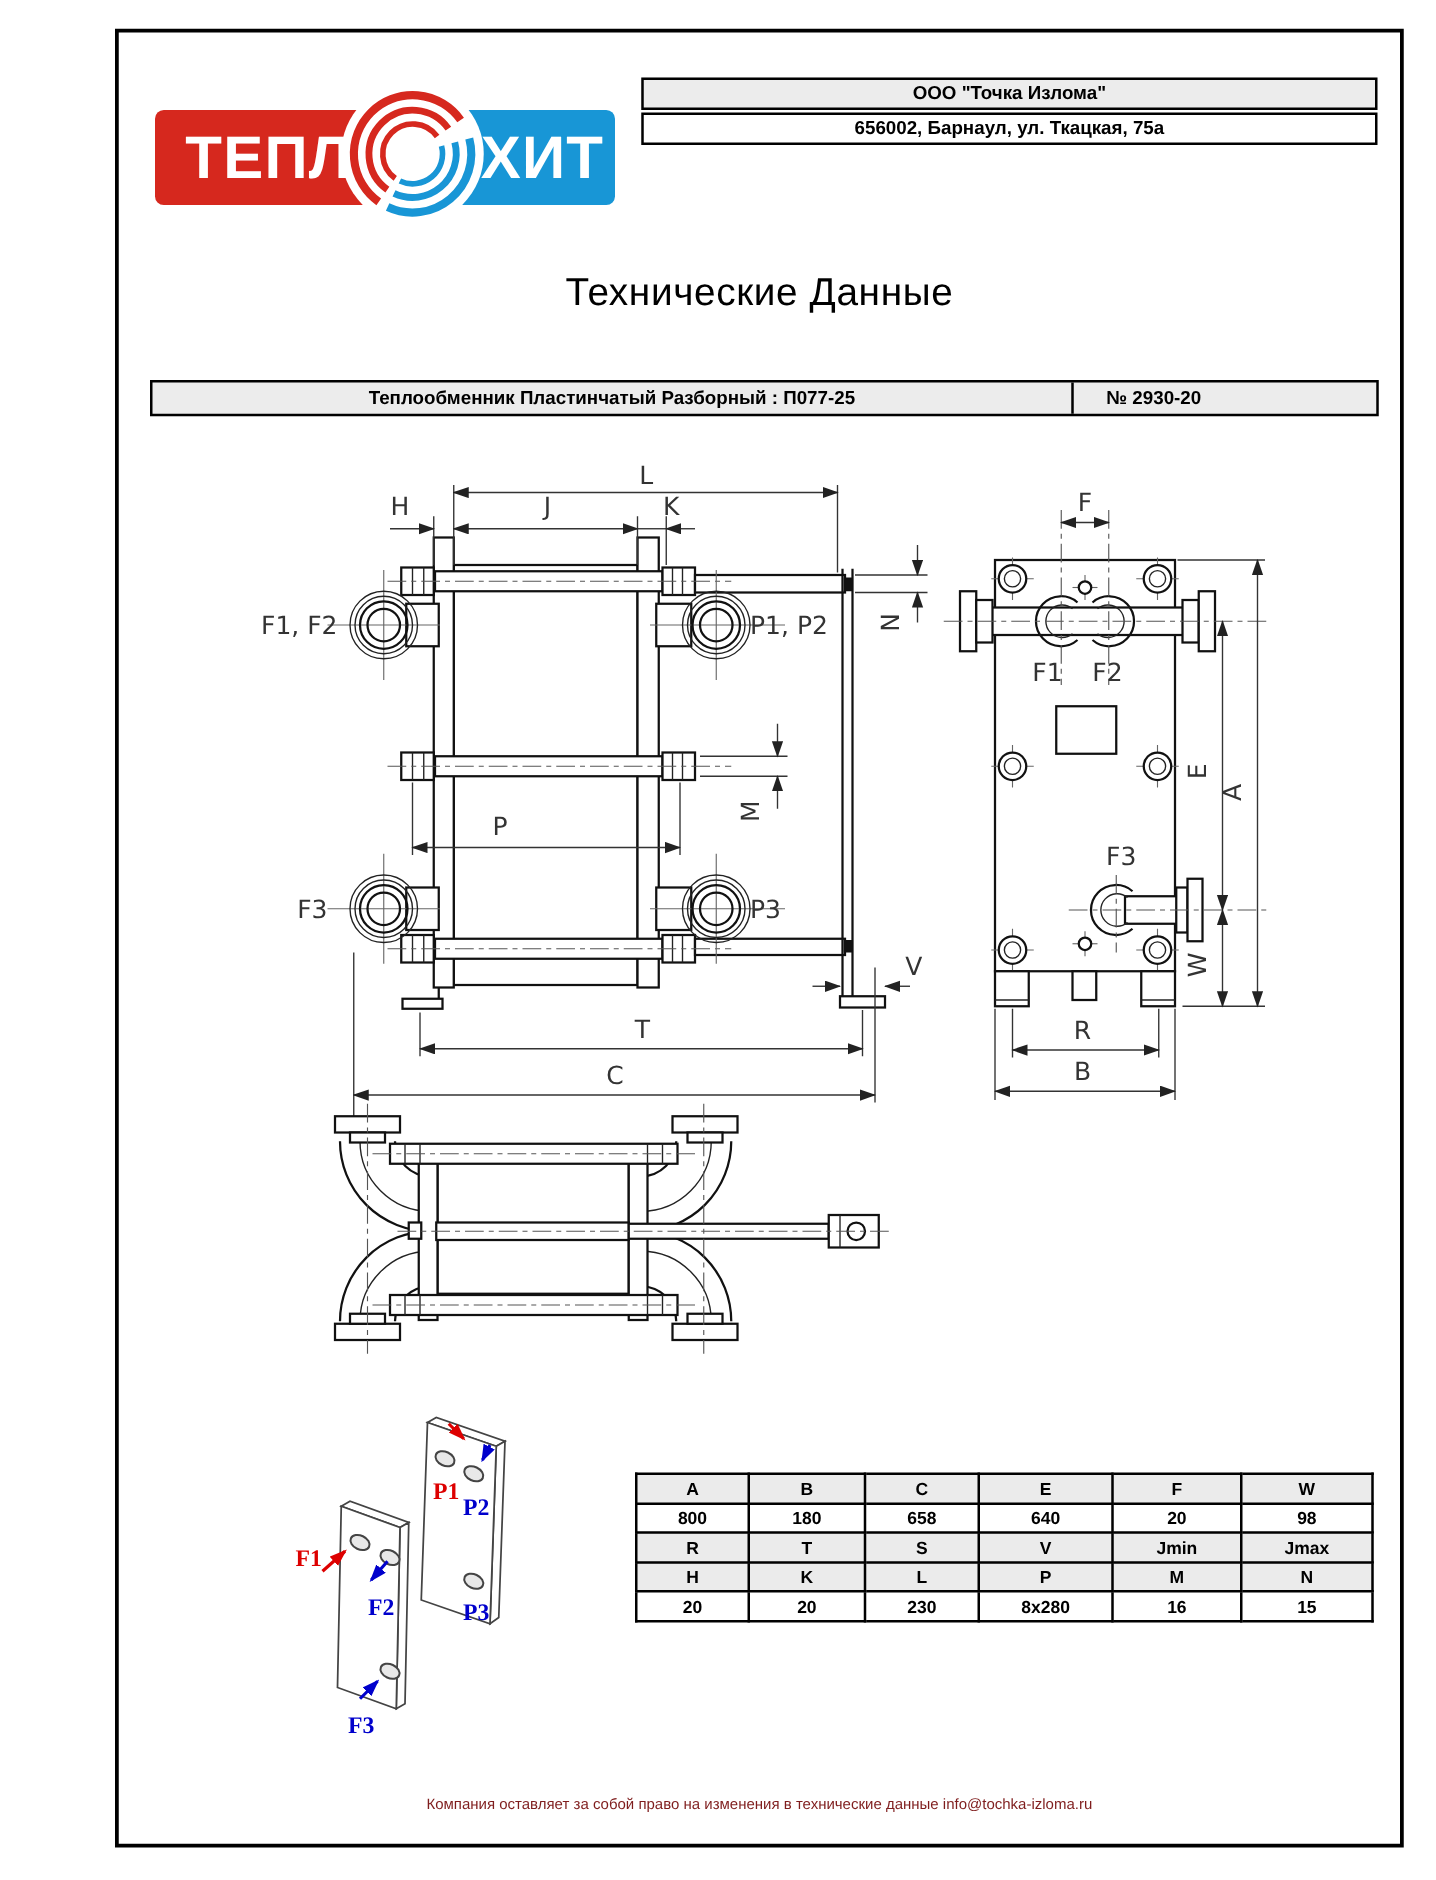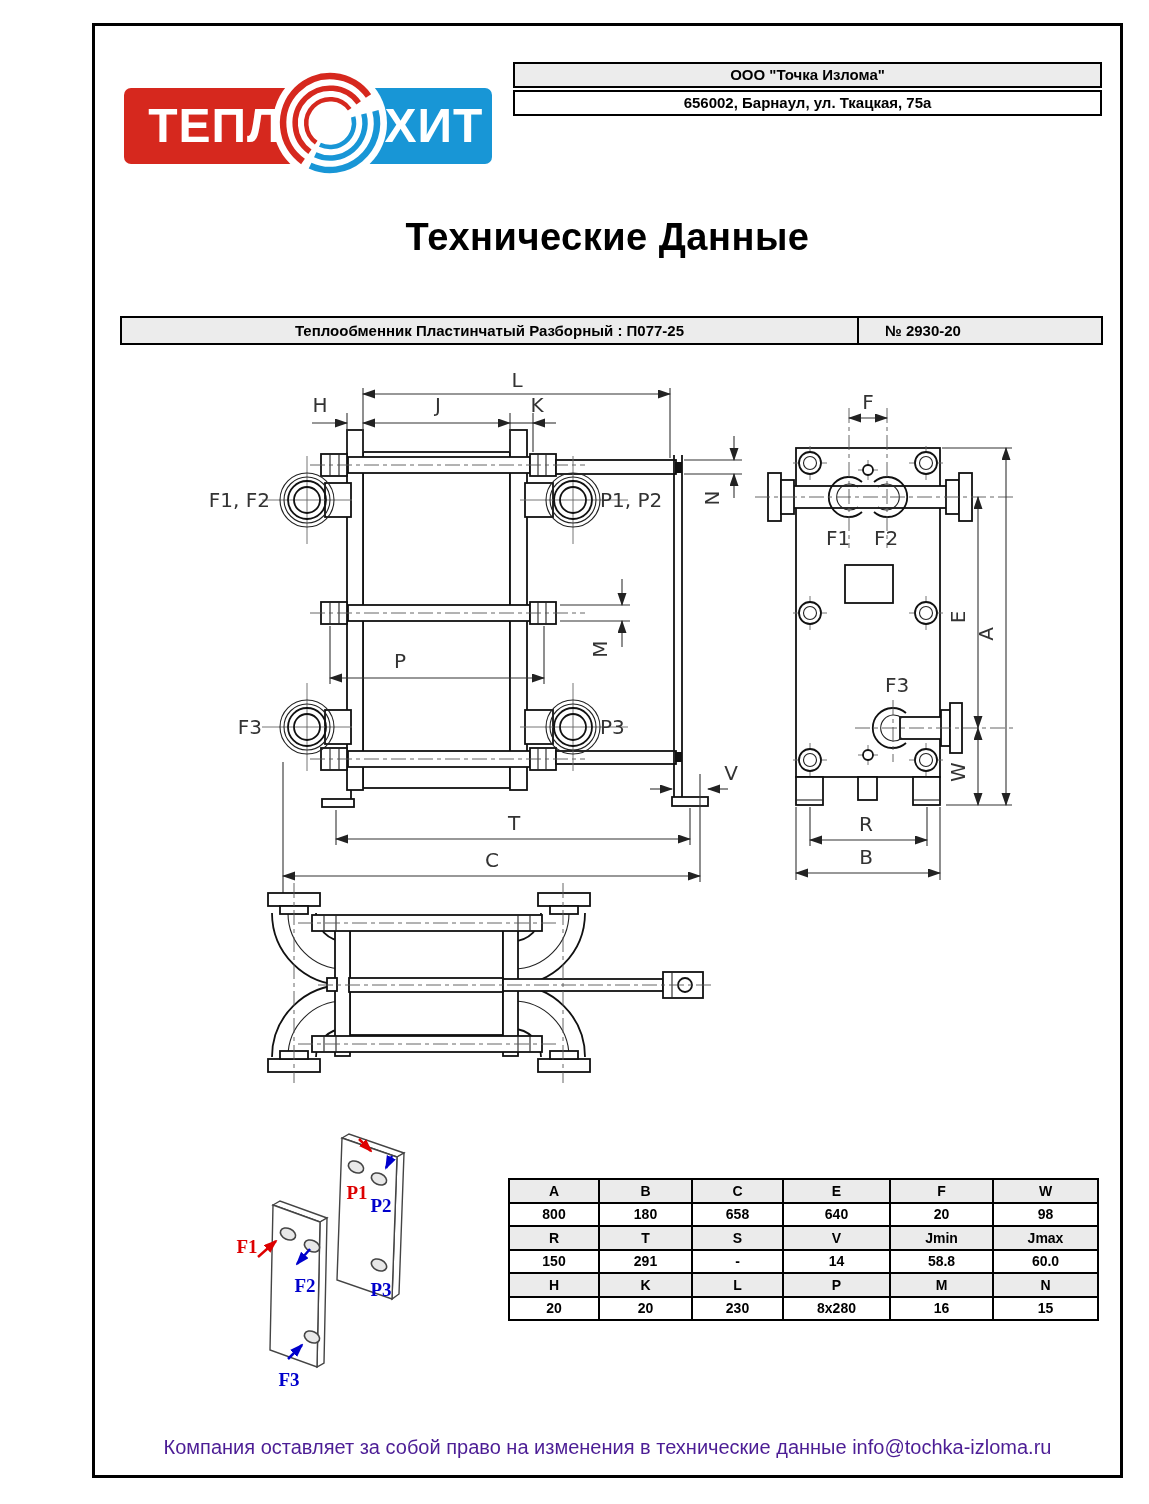--- a/index.html
+++ b/index.html
@@ -5,29 +5,29 @@
   html,body{margin:0;padding:0;background:#fff;}
   body{width:1149px;height:1504px;position:relative;font-family:"Liberation Sans",sans-serif;color:#000;}
   .page-border{position:absolute;left:92px;top:23px;width:1031px;height:1455px;border:3px solid #000;box-sizing:border-box;}
   .logo-svg{position:absolute;left:118px;top:60px;}
   .company-table{position:absolute;left:513px;top:62px;width:589px;font-weight:bold;font-size:15px;text-align:center;}
   .company-table .crow{border:2px solid #000;padding:2px 0 3px 0;margin-bottom:2px;background:#fff;box-sizing:border-box;}
   .company-table .crow.gray{background:#ececec;}
   .company-table .split{display:flex;padding:0;}
   .company-table .split .c1{width:298px;border-right:2px solid #000;padding:2px 0 3px 0;}
   .company-table .split .c2{flex:1;padding:2px 0 3px 0;}
-  .doc-title{position:absolute;left:92px;top:216px;width:1031px;text-align:center;font-size:38px;font-weight:bold;letter-spacing:0.5px;}
-  .product-bar{position:absolute;left:120px;top:304px;width:983px;height:29px;background:#ececec;border:2px solid #000;box-sizing:border-box;display:flex;align-items:center;font-weight:bold;font-size:15px;margin-top:12px;}
+  .doc-title{position:absolute;left:92px;top:216px;width:1031px;text-align:center;font-size:31px;font-weight:normal;letter-spacing:0.5px;}
+  .product-bar{position:absolute;left:120px;top:304px;width:983px;height:29px;background:#ececec;border:2px solid #000;box-sizing:border-box;display:flex;align-items:center;font-weight:bold;font-size:15px;}
   .product-bar .pname{width:735px;text-align:center;}
   .product-bar .pnum{flex:1;border-left:2px solid #000;align-self:stretch;display:flex;align-items:center;padding-left:26px;}
   .draw-svg{position:absolute;left:0;top:0;}
   .dims-table{position:absolute;left:508px;top:1178px;border-collapse:collapse;table-layout:fixed;width:589px;}
   .dims-table td{border:2px solid #000;text-align:center;vertical-align:middle;font-weight:bold;font-size:14px;height:21.5px;padding:0;}
   .dims-table tr.hdr td{background:#ebebeb;}
-  .doc-footer{position:absolute;left:92px;top:1436px;width:1031px;text-align:center;font-size:20px;color:#4c1d95;}
+  .doc-footer{position:absolute;left:92px;top:1436px;width:1031px;text-align:center;font-size:12px;color:#7f1d1d;}
   
   .o{stroke:#111;stroke-width:1.8;fill:#fff;}
   .on{stroke:#111;stroke-width:1.8;fill:none;}
   .t{stroke:#222;stroke-width:1.1;fill:none;}
   .d{stroke:#333;stroke-width:1.1;fill:none;}
   .ch{stroke:#666;stroke-width:0.9;fill:none;}
   .cl{stroke:#555;stroke-width:0.9;fill:none;stroke-dasharray:15 4 4 4;}
   .lbl{font-family:"DejaVu Sans",sans-serif;font-size:20px;fill:#333;}
   .pl{font-family:"Liberation Serif",serif;font-size:19px;font-weight:bold;}
   .o3{fill:#fff;stroke:#444;stroke-width:1.4;}
@@ -407,28 +407,20 @@
     <td>98</td>
   </tr>
   <tr class="hdr">
     <td>R</td>
     <td>T</td>
     <td>S</td>
     <td>V</td>
     <td>Jmin</td>
     <td>Jmax</td>
   </tr>
-  <tr>
-    <td>150</td>
-    <td>291</td>
-    <td>-</td>
-    <td>14</td>
-    <td>58.8</td>
-    <td>60.0</td>
-  </tr>
   <tr class="hdr">
     <td>H</td>
     <td>K</td>
     <td>L</td>
     <td>P</td>
     <td>M</td>
     <td>N</td>
   </tr>
   <tr>
     <td>20</td>

